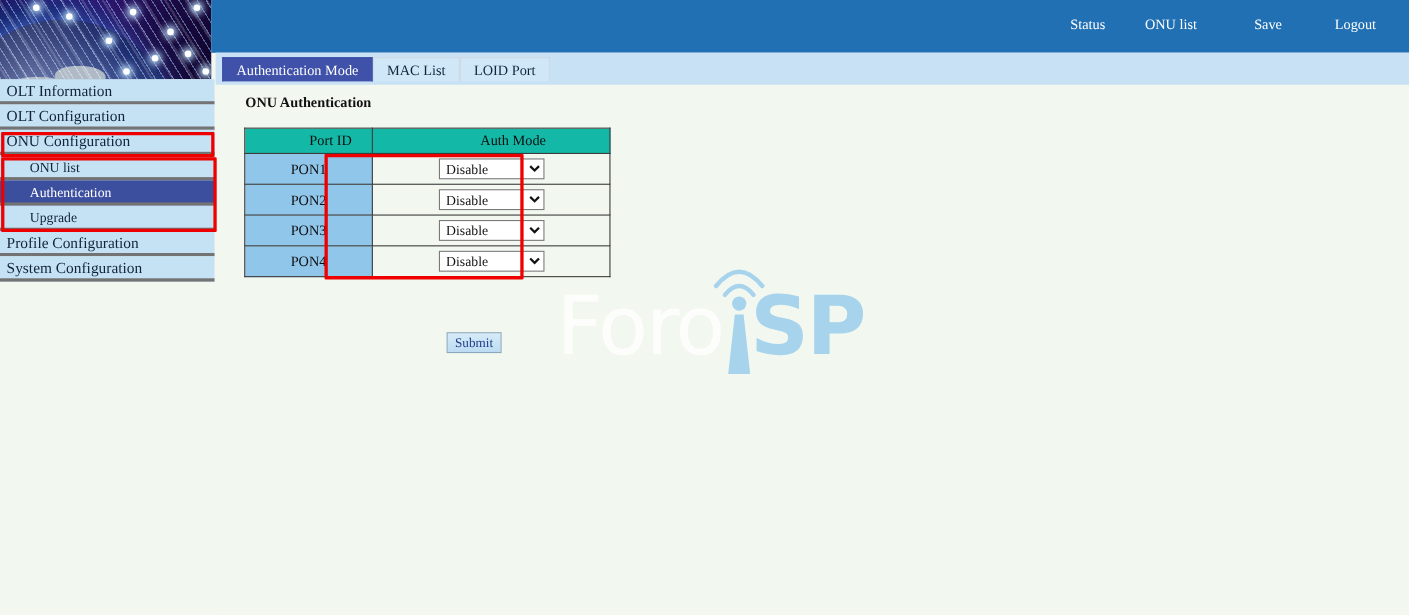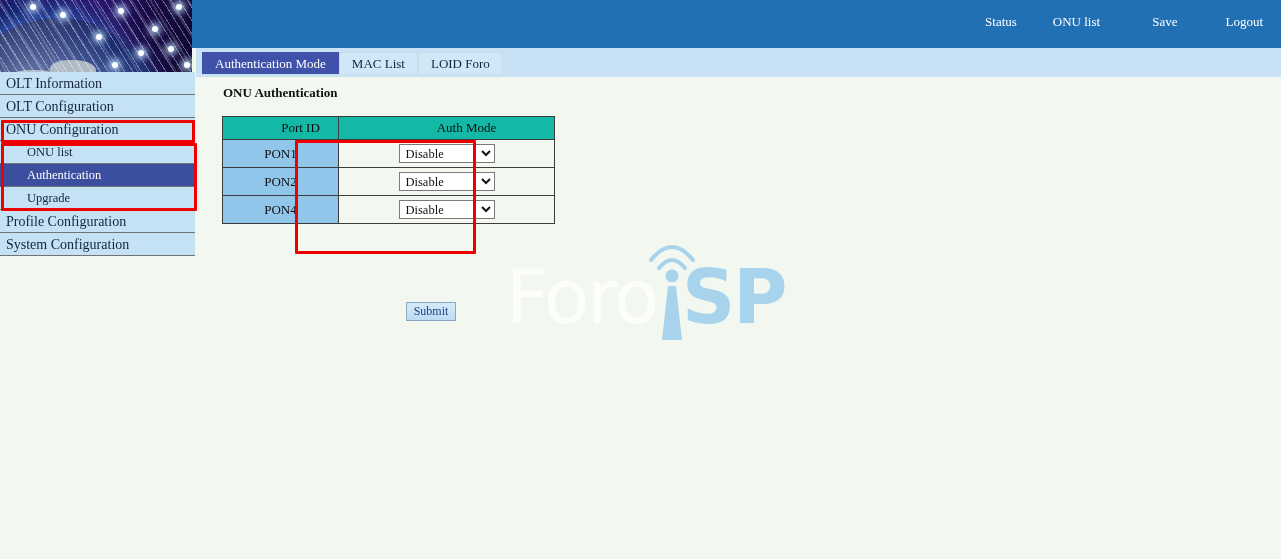--- a/index.html
+++ b/index.html
@@ -77,21 +77,21 @@
   
   #topbar {
     position: absolute;
     left: 192px; top: 0;
     width: 1089px;
     height: 48px;
     background: #2170b4;
   }
   #topnav {
     position: absolute;
-    right: 12px;
+    right: 24px;
     top: 12px;
     display: flex;
     align-items: center;
   }
   #topnav a {
     color: #ffffff;
     text-decoration: none;
     font-size: 13px;
     font-family: "Liberation Serif", "DejaVu Serif", serif;
     padding: 2px 6px;
@@ -106,21 +106,21 @@
     position: absolute;
     left: 0; top: 72px;
     width: 195px;
     height: 187px;
   }
   .menu-item {
     position: relative;
     height: 23px;
     line-height: 23px;
     background: #c5e2f5;
-    border-bottom: 1px solid #737373;
+    border-bottom: 3px solid #737373;
     font-size: 14px;
     color: #12233a;
     padding-left: 6px;
     box-sizing: border-box;
     cursor: pointer;
     white-space: nowrap;
     overflow: hidden;
   }
   .menu-item.sub {
     padding-left: 27px;
@@ -354,21 +354,21 @@
   </nav>
 
   <main id="content">
 
     <div id="tabstrip">
       <div class="tab active">
         <span>Authentication Mode</span>
       </div><div class="tab">
         <span>MAC List</span>
       </div><div class="tab">
-        <span>LOID Foro</span>
+        <span>LOID Port</span>
       </div>
     </div>
 
     <div id="page-heading">ONU Authentication</div>
 
     <table id="auth-table">
       <thead>
         <tr>
           <th class="col-port">Port ID</th>
           <th class="col-auth">Auth Mode</th>
@@ -381,20 +381,26 @@
             <select><option value="Disable">Disable</option><option value="MAC">MAC</option><option value="LOID">LOID</option><option value="LOID+PWD">LOID+PWD</option><option value="MAC+LOID">MAC+LOID</option></select>
           </td>
         </tr>
         <tr>
           <td class="cell-port">PON2</td>
           <td class="cell-auth">
             <select><option value="Disable">Disable</option><option value="MAC">MAC</option><option value="LOID">LOID</option><option value="LOID+PWD">LOID+PWD</option><option value="MAC+LOID">MAC+LOID</option></select>
           </td>
         </tr>
         <tr>
+          <td class="cell-port">PON3</td>
+          <td class="cell-auth">
+            <select><option value="Disable">Disable</option><option value="MAC">MAC</option><option value="LOID">LOID</option><option value="LOID+PWD">LOID+PWD</option><option value="MAC+LOID">MAC+LOID</option></select>
+          </td>
+        </tr>
+        <tr>
           <td class="cell-port">PON4</td>
           <td class="cell-auth">
             <select><option value="Disable">Disable</option><option value="MAC">MAC</option><option value="LOID">LOID</option><option value="LOID+PWD">LOID+PWD</option><option value="MAC+LOID">MAC+LOID</option></select>
           </td>
         </tr>
       </tbody>
     </table>
 
     <button id="submit-button">Submit</button>
 

